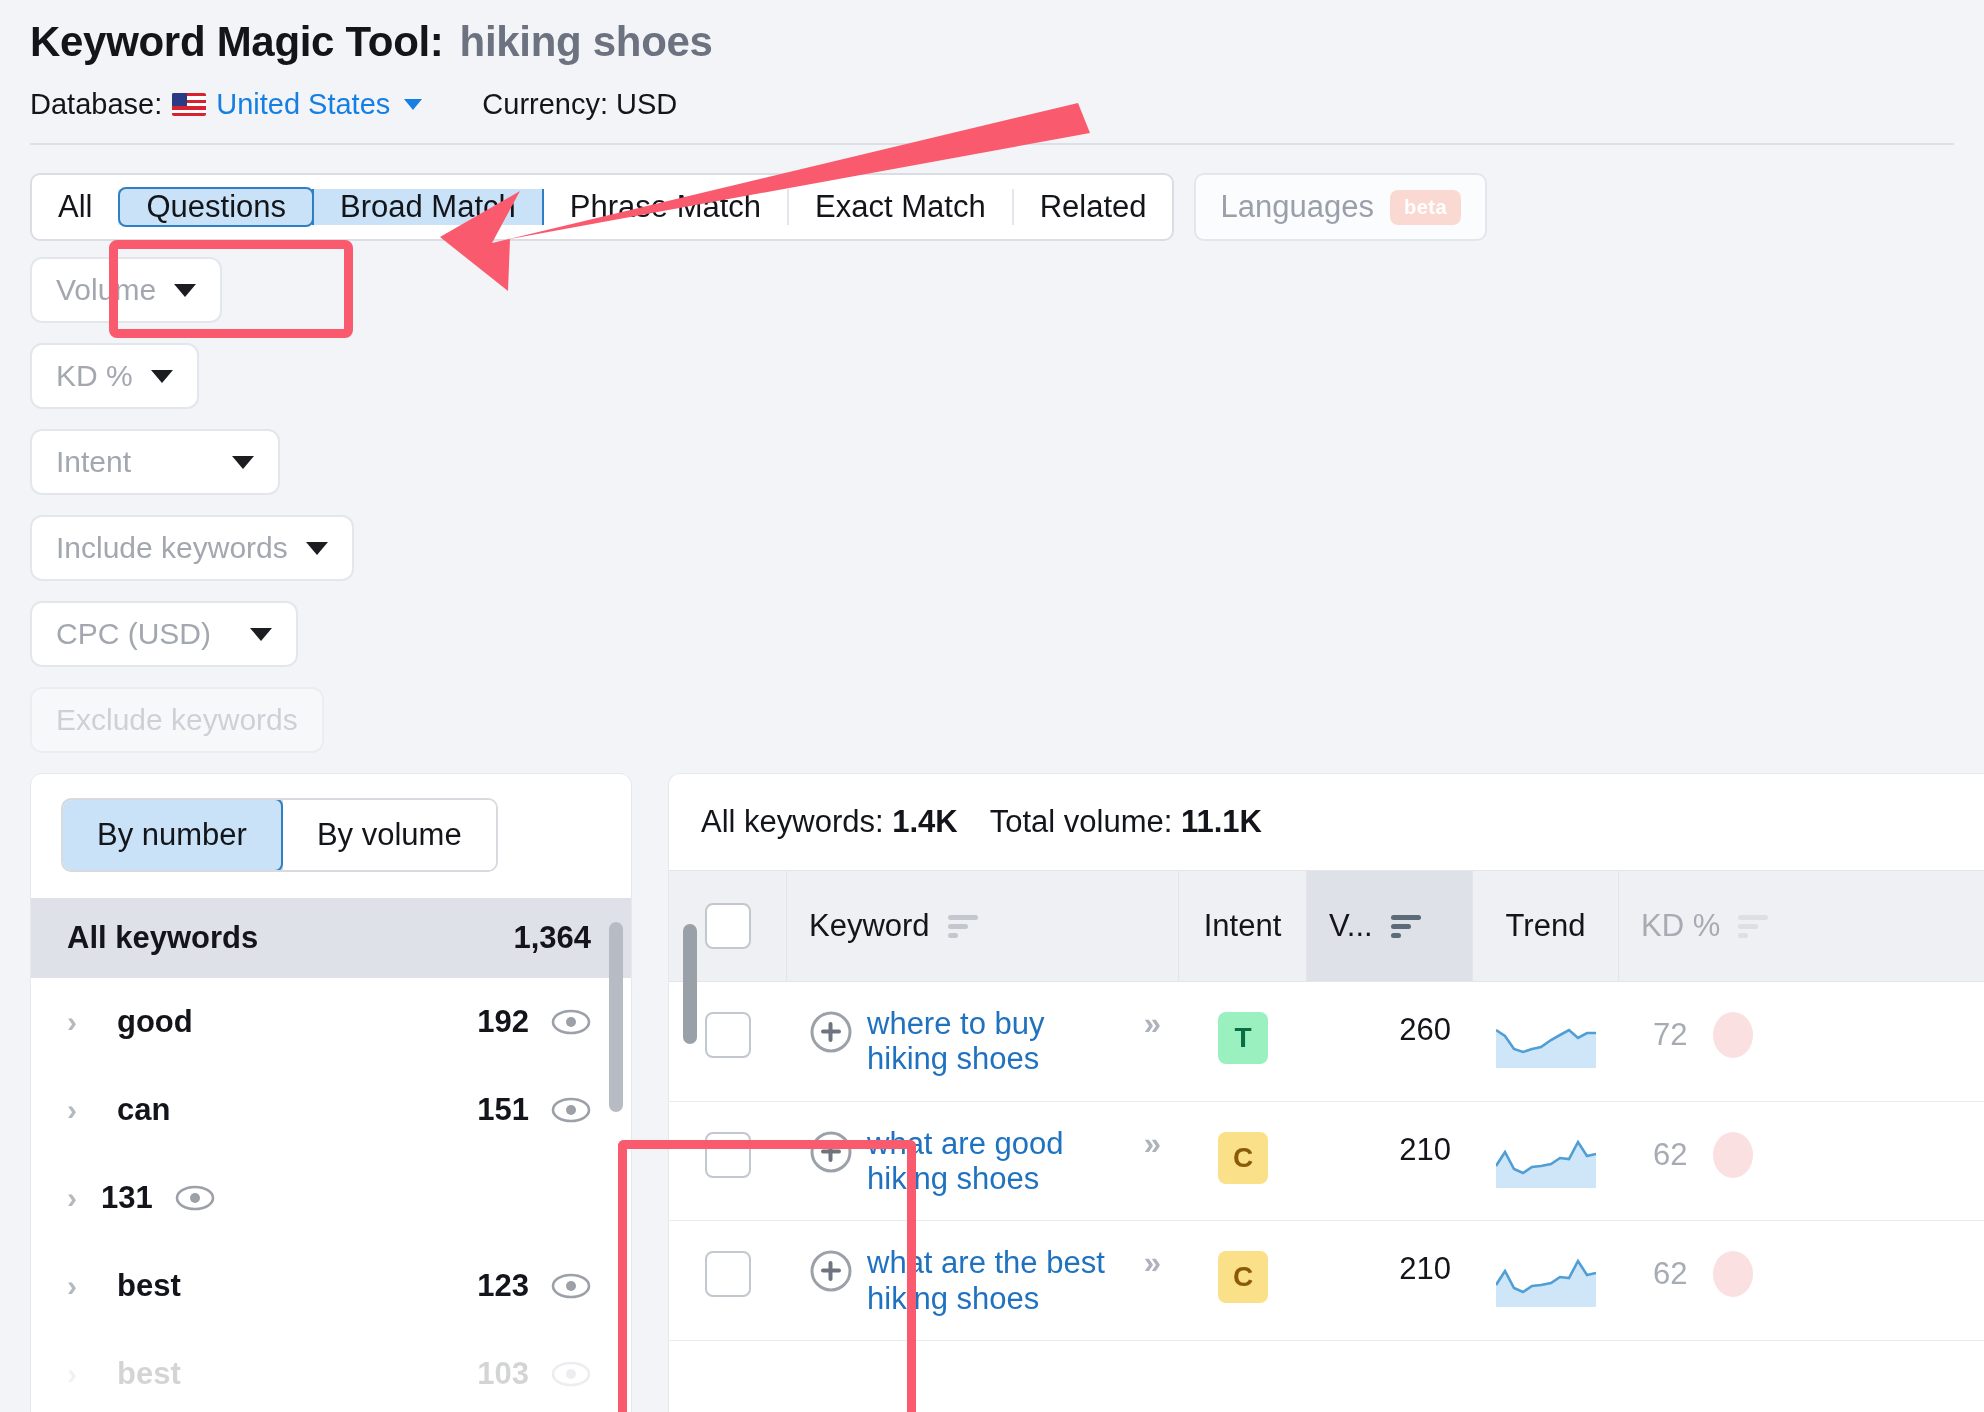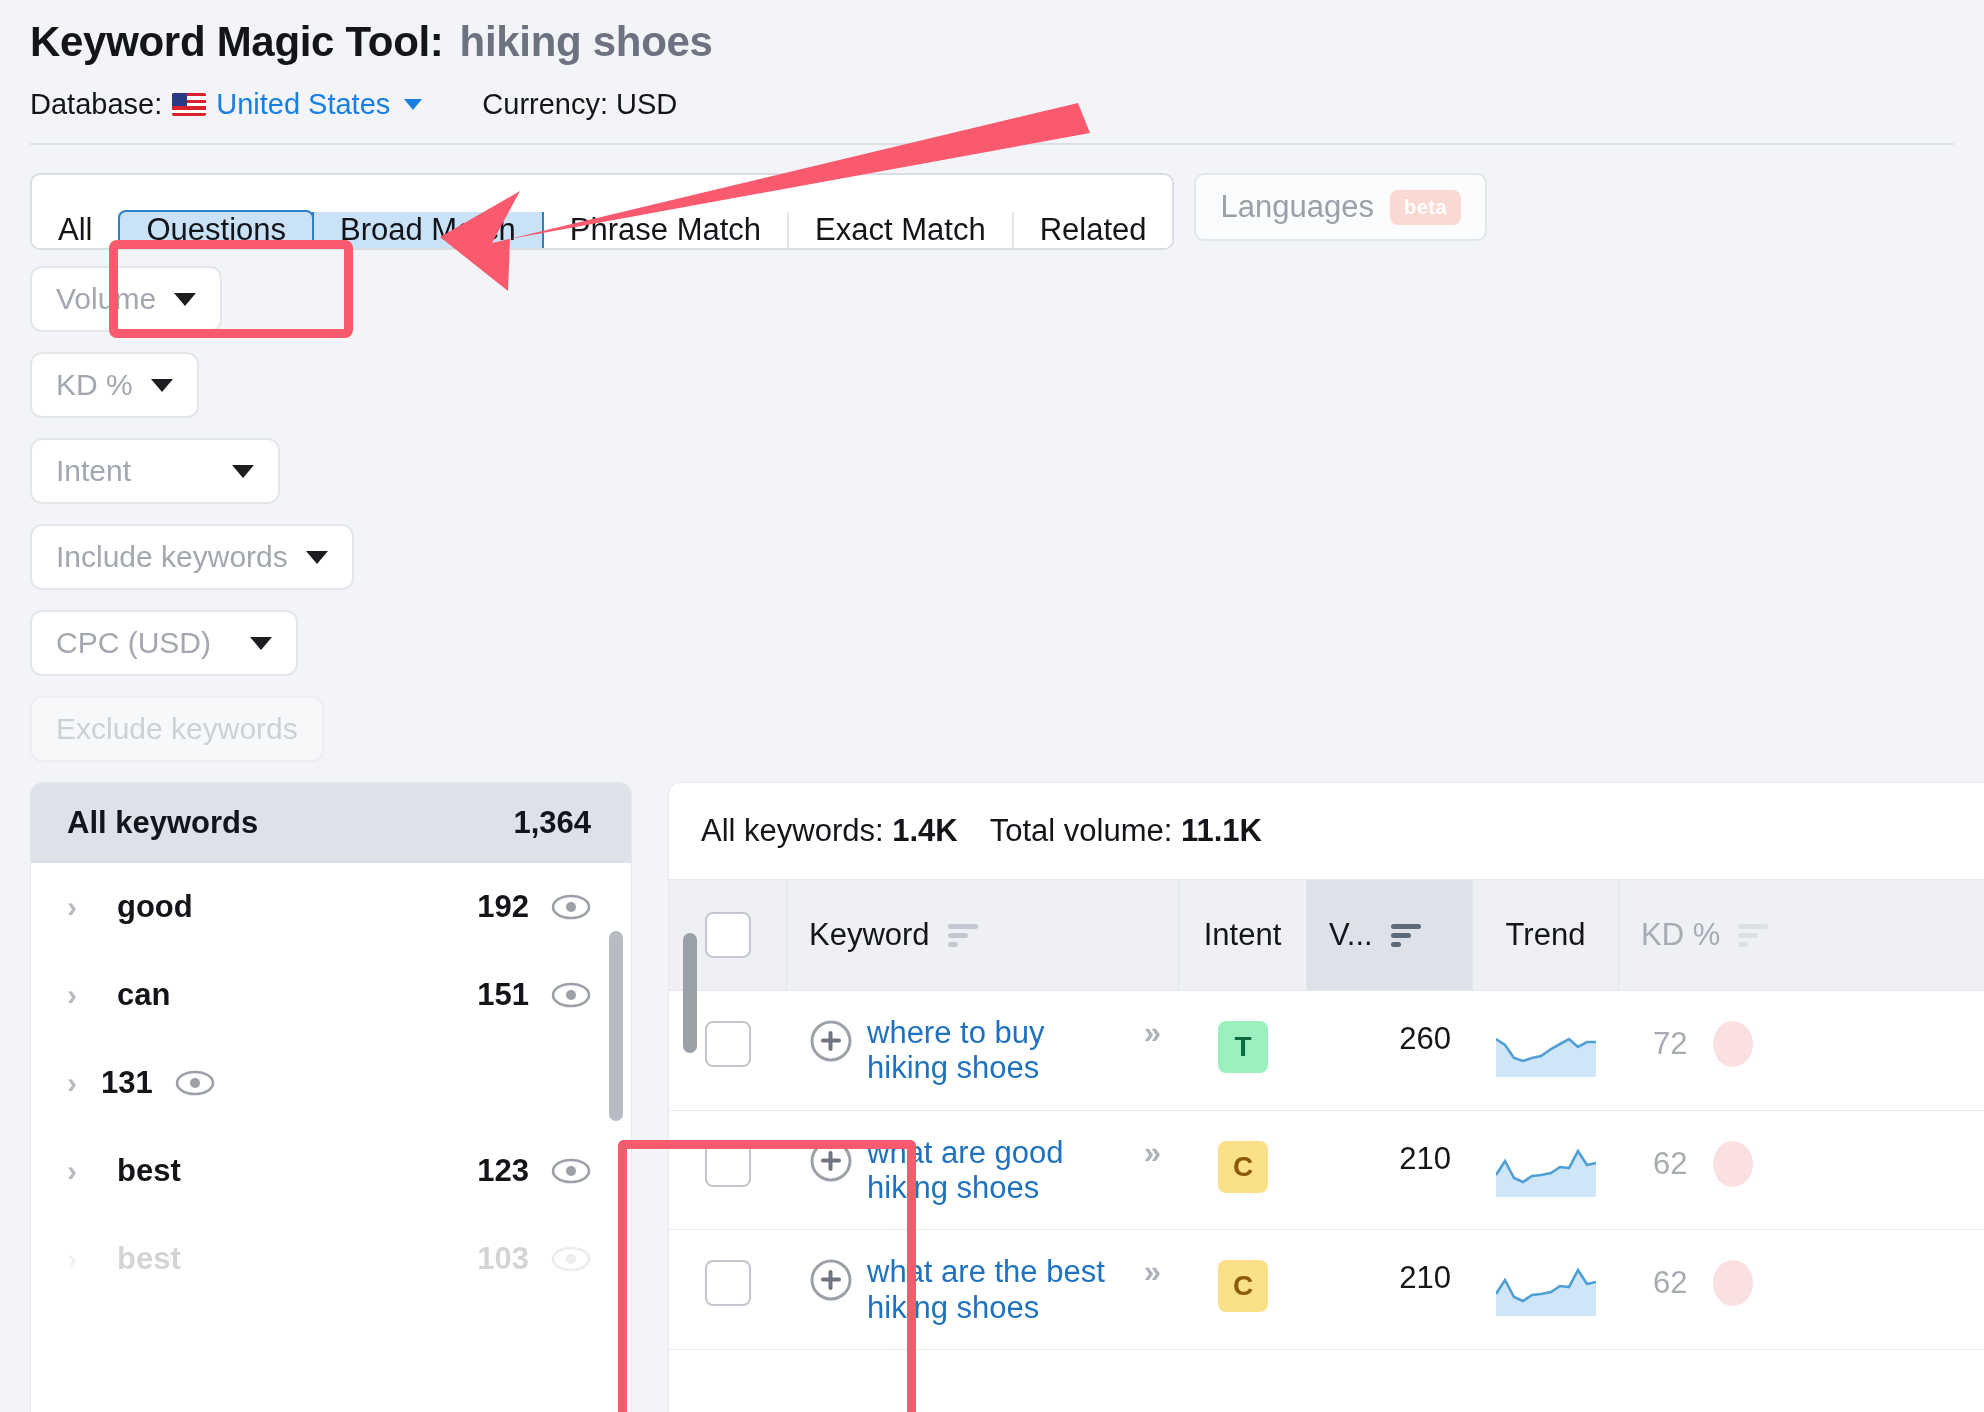--- a/index.html
+++ b/index.html
@@ -50,23 +50,23 @@
   }
   .currency { color: #13151a; }
 
   .header-divider {
     margin-top: 22px; height: 2px; background: #dcdfe5; width: 100%;
   }
 
   
   .tabs-zone { padding: 28px 30px 0 30px; position: relative; }
   .tab-group {
-    display: inline-flex; align-items: flex-end;
+    display: inline-flex; align-items: center;
     background: #fff; border: 2px solid #dadde3; border-radius: 10px;
-    height: 77px; overflow: hidden; vertical-align: top;
+    height: 68px; overflow: hidden; vertical-align: top;
   }
   .tab {
     display: flex; align-items: center; justify-content: center;
     padding: 0 26px; font-size: 31px; color: #13151a;
     border-right: 2px solid #e3e6eb; background: #fff; white-space: nowrap;
     cursor: pointer;
   }
   .tab:last-child { border-right: none; }
   .tab.selected {
     background: #c9e2f7; border: 2px solid #2f7fc4; border-radius: 8px;
@@ -318,20 +318,27 @@
       <span class="chev"></span>
     </div>
     <div class="filter-pill faded">
       <span>Exclude keywords</span>
     </div>
   </div>
 
   <div class="main-zone">
 
     <div class="sidebar">
+      <div class="toggle-wrap">
+        <div class="seg-toggle">
+          <div class="seg active">By number</div>
+          <div class="seg-div"></div>
+          <div class="seg">By volume</div>
+        </div>
+      </div>
 
       <div class="kw-all-row">
         <span>All keywords</span>
         <span>1,364</span>
       </div>
 
       <div class="kw-row">
         <span class="kw-chev">›</span>
         <span class="kw-name">good</span>
         <span class="kw-count">192</span>

